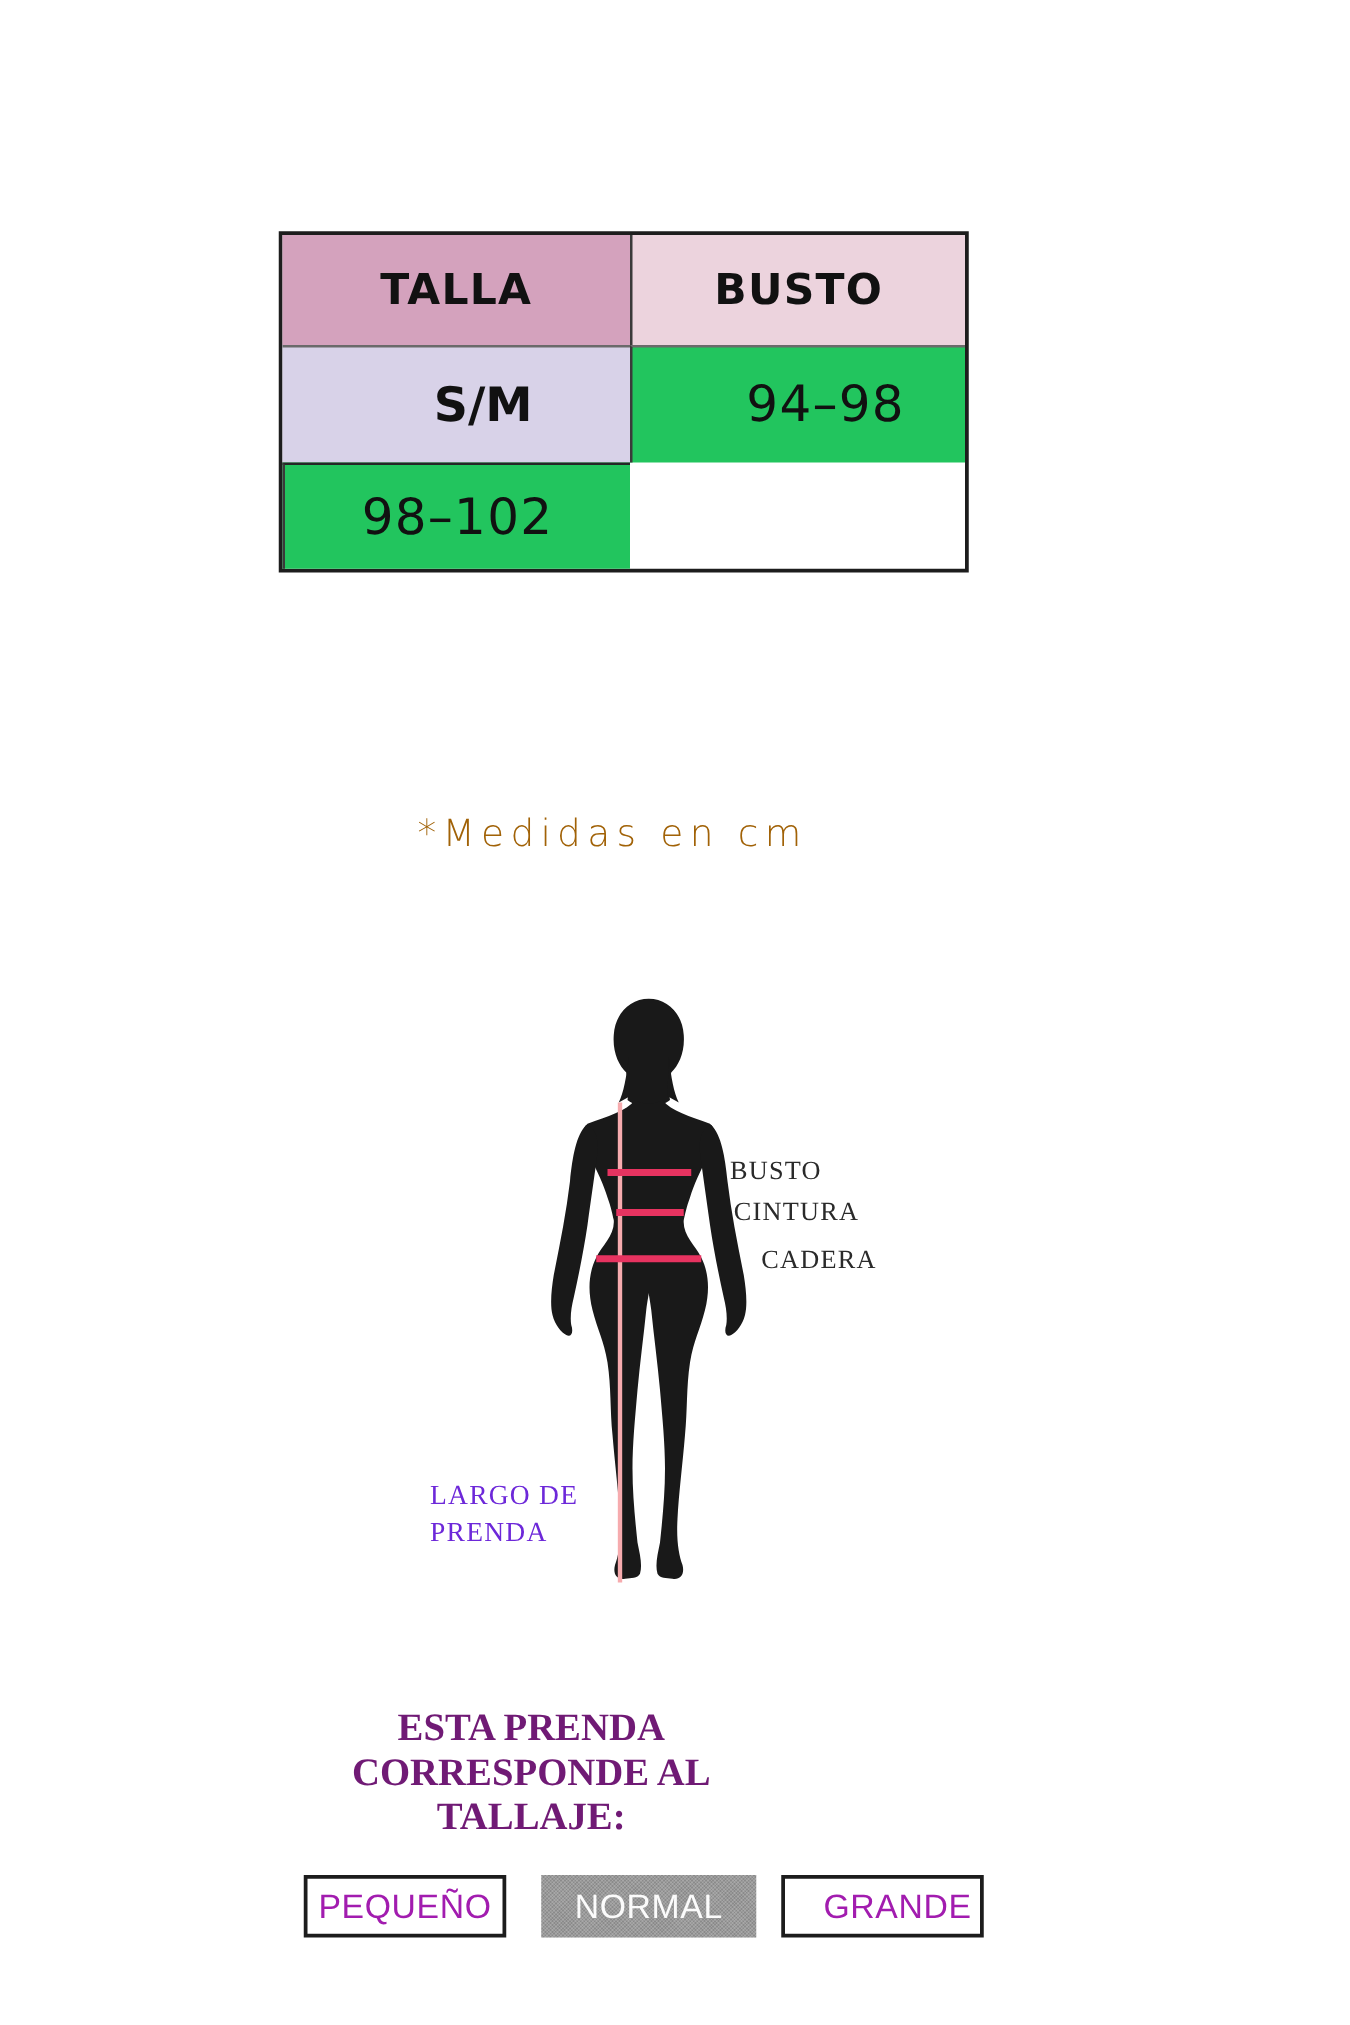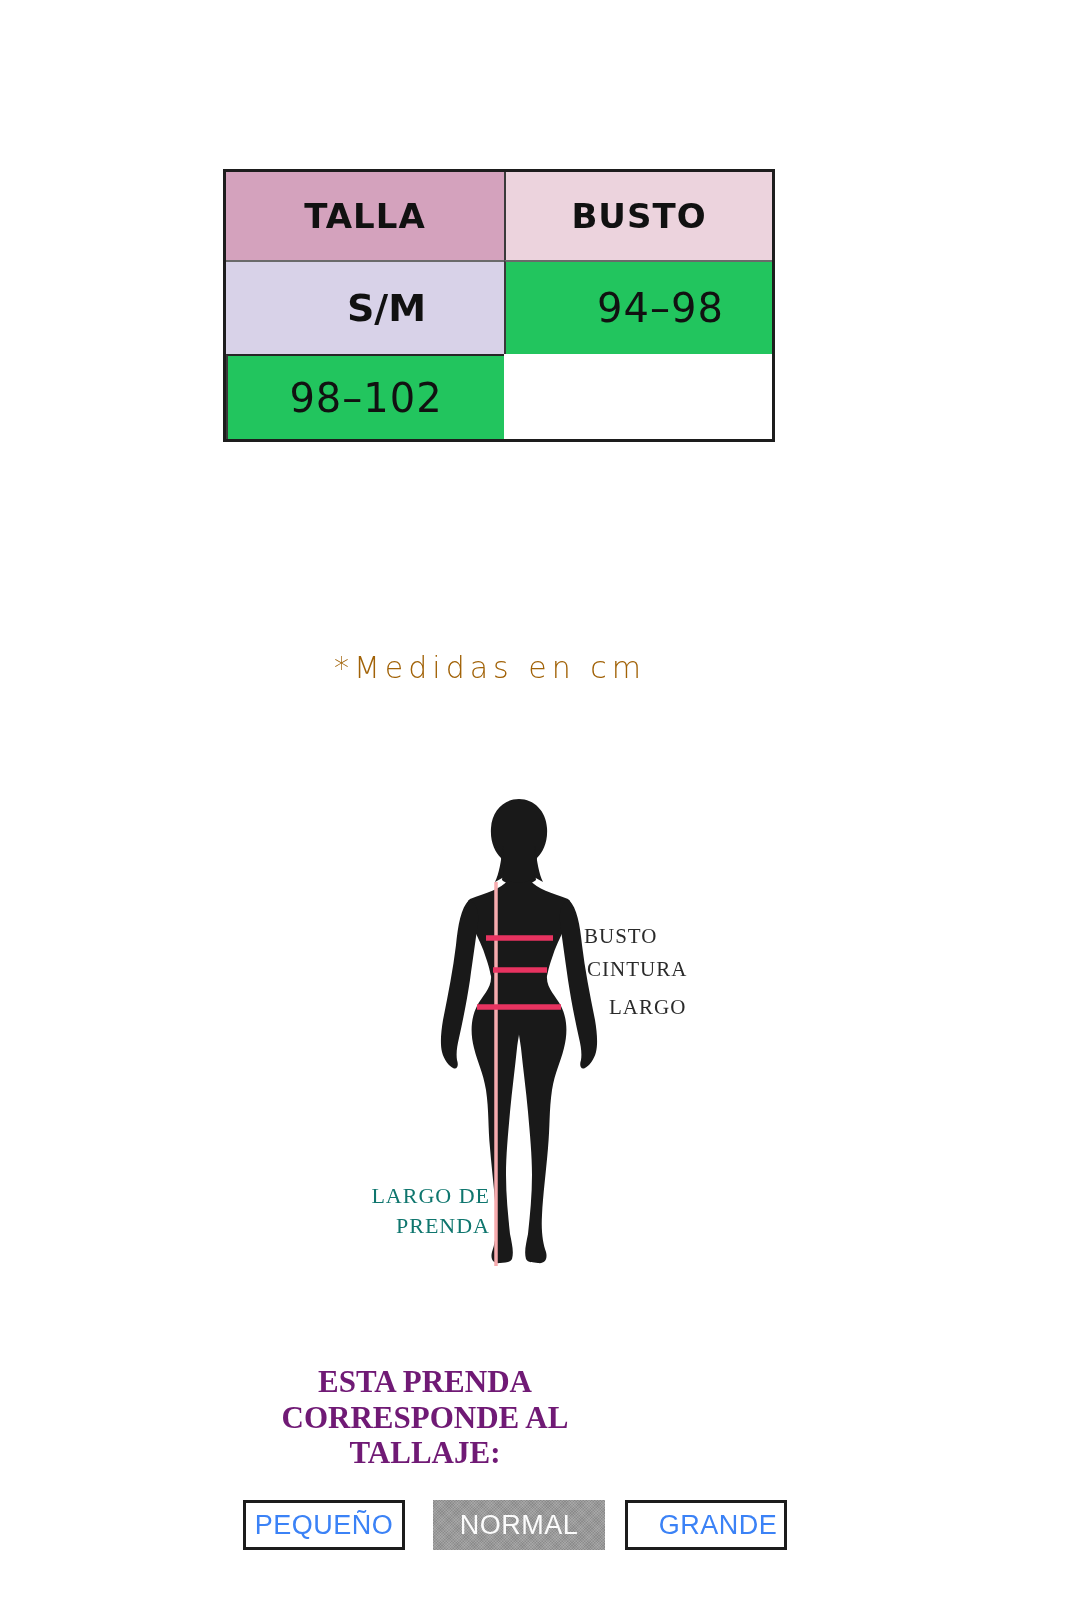--- a/index.html
+++ b/index.html
@@ -1,20 +1,20 @@
 <!DOCTYPE html>
 <html><head>
 <meta charset="utf-8">
 <style>
   html,body{margin:0;padding:0;background:#ffffff;}
   .page{position:relative;width:1080px;height:1620px;background:#ffffff;overflow:hidden;
         font-family:"Liberation Sans",sans-serif;}
 
   
-  .size-table{position:absolute;left:223px;top:169px;width:552px;height:273px;
+  .size-table{position:absolute;left:223px;top:185px;width:552px;height:273px;
               border:3px solid #1d1d1d;box-sizing:border-box;
               display:grid;grid-template-columns:278px 1fr;grid-template-rows:88px 94px 1fr;}
   .cell{display:flex;align-items:center;justify-content:center;box-sizing:border-box;
         color:#111;font-family:"DejaVu Sans","Liberation Sans",sans-serif;}
   .c-talla{background:#d4a2bd;font-weight:700;font-size:34px;letter-spacing:1px;}
   .c-busto{background:#ecd3dd;border-left:2px solid #3a3a3a;font-weight:700;font-size:34px;letter-spacing:1px;}
   .c-size{background:#d8d2e8;font-weight:700;font-size:38px;}
   .c-val{background:#22c55e;border-left:2px solid #3a3a3a;font-weight:400;font-size:40px;letter-spacing:1px;}
   .r1t{border-top:2px solid #6a6a6a;padding-left:43px;}
   .r2t{border-top:2px solid #262626;}
@@ -24,32 +24,32 @@
                  font-family:"DejaVu Sans",sans-serif;font-weight:300;font-size:30px;
                  letter-spacing:5px;color:#a16207;}
 
   
   .figure-svg{position:absolute;left:330px;top:790px;width:360px;height:490px;}
   .diag-label{position:absolute;font-family:"Liberation Serif",serif;color:#2a2a2a;
               font-size:21px;letter-spacing:1px;white-space:nowrap;}
   .lbl-busto{left:584px;top:924px;}
   .lbl-cintura{left:587px;top:957px;}
   .lbl-cadera{left:609px;top:995px;}
-  .lbl-largo{position:absolute;left:356px;top:1181px;width:134px;text-align:right;
-             font-family:"Liberation Serif",serif;color:#0f766e;font-size:22px;
+  .lbl-largo{position:absolute;left:344px;top:1181px;width:134px;text-align:left;
+             font-family:"Liberation Serif",serif;color:#6d28d9;font-size:22px;
              line-height:30px;letter-spacing:1px;}
 
   
   .fit-heading{position:absolute;left:200px;width:450px;text-align:center;
                font-family:"Liberation Serif",serif;font-weight:700;font-size:31px;color:#701a75;}
   .fh1{top:1364px;}
   .fh2{top:1435px;}
   .fit-option{position:absolute;top:1500px;height:50px;box-sizing:border-box;
               display:flex;align-items:center;justify-content:center;
-              font-size:27px;letter-spacing:0.5px;color:#3b82f6;background:#ffffff;
+              font-size:27px;letter-spacing:0.5px;color:#a21caf;background:#ffffff;
               border:3px solid #1c1c1c;cursor:pointer;}
   .opt-pequeno{left:243px;width:162px;}
   .opt-normal{left:433px;width:172px;border:none;background-color:#9a9a9a;color:#fbfbfb;
               background-image:repeating-linear-gradient(45deg,rgba(255,255,255,.13) 0 1px,transparent 1px 2px),
                                repeating-linear-gradient(-45deg,rgba(0,0,0,.10) 0 1px,transparent 1px 2px);}
   .opt-grande{left:625px;width:162px;padding-left:24px;}
 </style>
 </head>
 <body>
 
@@ -129,21 +129,21 @@
     </g>
 
     <line x1="496" y1="882" x2="496" y2="1266" stroke="#f6abae" stroke-width="3.5"></line>
     <line x1="486" y1="938" x2="553" y2="938" stroke="#e73360" stroke-width="5.5"></line>
     <line x1="493" y1="970" x2="547" y2="970" stroke="#e73360" stroke-width="5.5"></line>
     <line x1="477" y1="1007" x2="561" y2="1007" stroke="#e73360" stroke-width="5.5"></line>
   </svg>
 
   <div class="diag-label lbl-busto">BUSTO</div>
   <div class="diag-label lbl-cintura">CINTURA</div>
-  <div class="diag-label lbl-cadera">LARGO</div>
+  <div class="diag-label lbl-cadera">CADERA</div>
   <div class="lbl-largo">
     <div>LARGO DE</div>
     <div>PRENDA</div>
   </div>
 
   <div class="fit-heading fh1">ESTA PRENDA CORRESPONDE AL</div>
   <div class="fit-heading fh2">TALLAJE:</div>
 
   <div class="fit-option opt-pequeno">PEQUEÑO</div>
   <div class="fit-option opt-normal">NORMAL</div>

